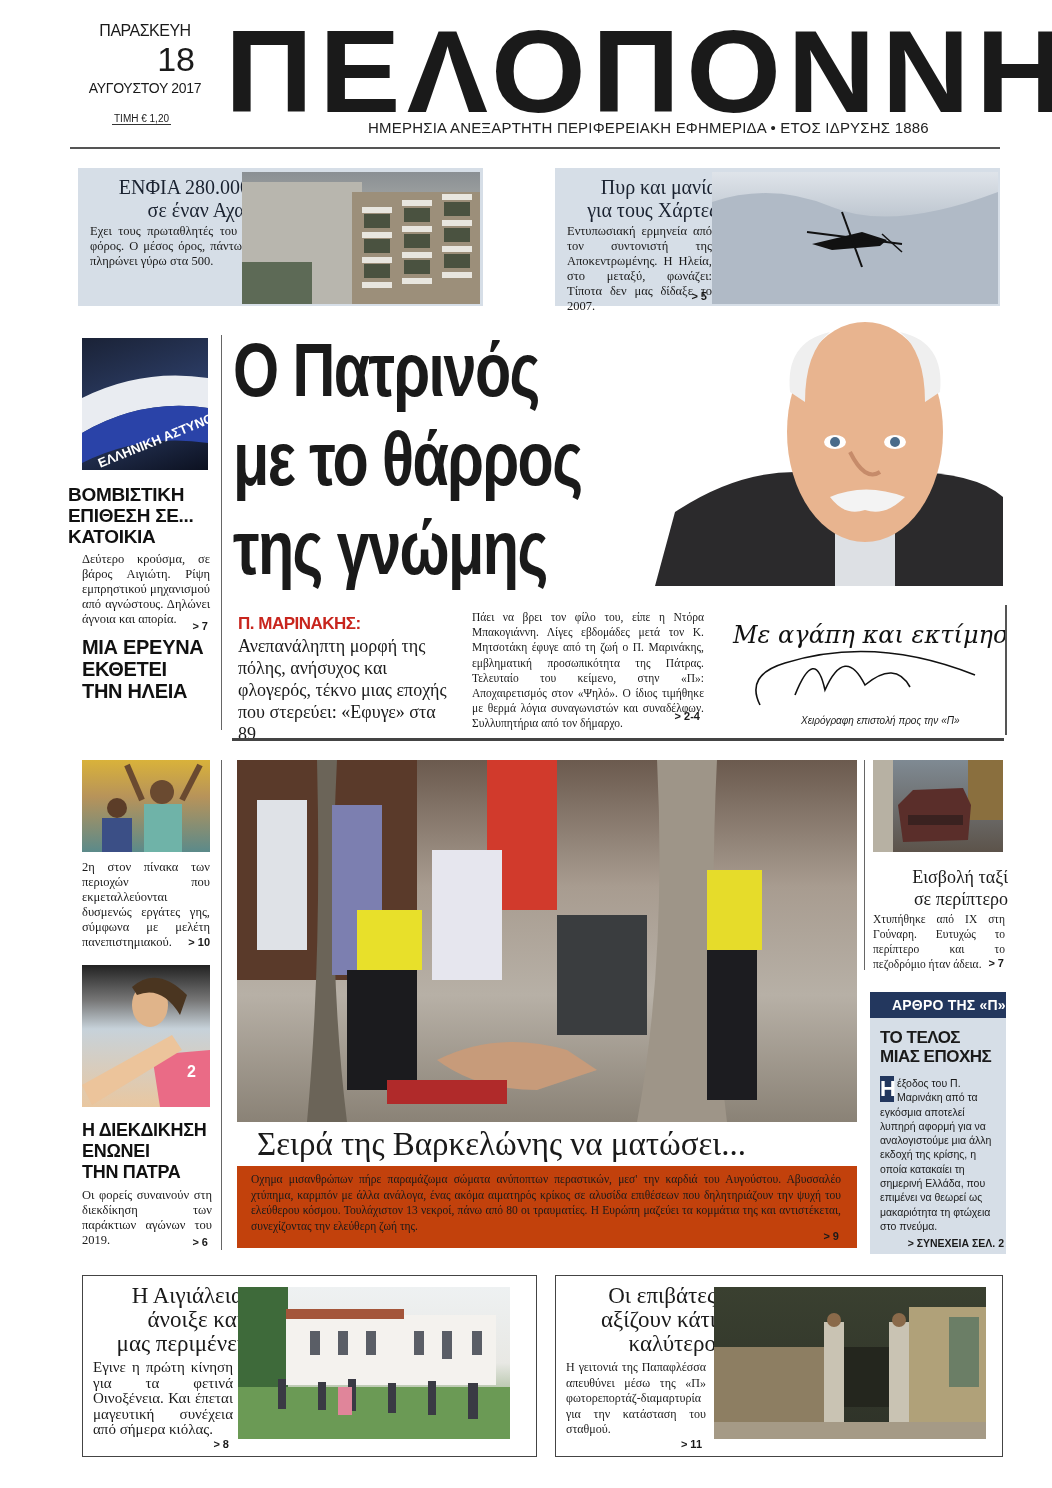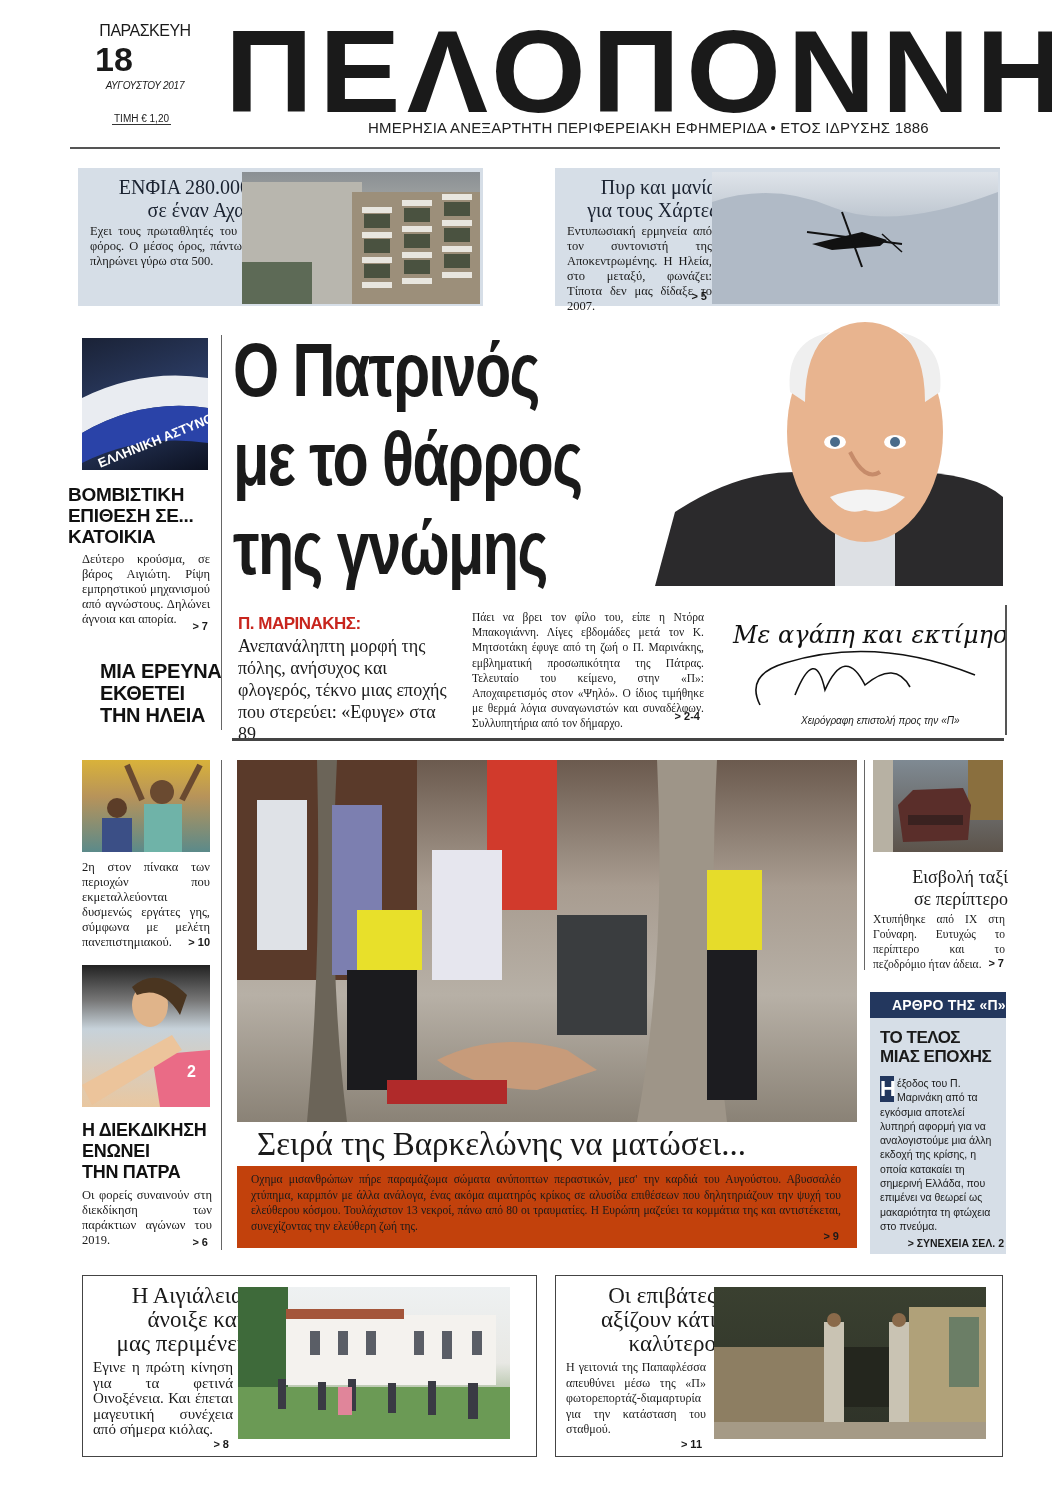--- a/index.html
+++ b/index.html
@@ -4,22 +4,22 @@
 <style>
   * { box-sizing: border-box; margin: 0; padding: 0; }
   html, body { width: 1052px; height: 1488px; background: #ffffff; overflow: hidden; }
   body { position: relative; font-family: "Liberation Serif", serif; color: #1a1a1a; }
   .abs { position: absolute; }
   .sans { font-family: "Liberation Sans", sans-serif; }
   .serif { font-family: "Liberation Serif", serif; text-align: right; }
 
   
   #date-day { left: 95px; top: 22px; width: 100px; text-align: center; font-size: 16px; letter-spacing: -0.5px; }
-  #date-num { left: 95px; top: 40px; width: 100px; text-align: left; font-size: 34px; font-weight: 700; line-height: 38px; }
-  #date-month { left: 80px; top: 80px; width: 130px; text-align: center; font-size: 10px; letter-spacing: -0.3px; font-style: italic; }
+  #date-num { left: 95px; top: 40px; width: 100px; text-align: right; font-size: 34px; font-weight: 400; line-height: 38px; }
+  #date-month { left: 80px; top: 80px; width: 130px; text-align: center; font-size: 14px; letter-spacing: -0.3px; }
   #price { left: 112px; top: 113px; font-size: 10px; border-bottom: 1px solid #333; padding: 0 2px; }
   #logo { left: 225px; top: 25px; width: 770px; height: 95px; font-size: 116px; font-weight: 700; line-height: 95px; letter-spacing: 6px; white-space: nowrap; transform: scaleX(1.05); transform-origin: left center; }
   #tagline { left: 368px; top: 119px; font-size: 15px; letter-spacing: 0.2px; color: #222; }
   #rule-top { left: 70px; top: 147px; width: 930px; height: 2px; background: #555; }
 
   
   .teaser-box { background: #d6dee7; }
   .teaser-title { font-size: 20px; line-height: 23px; color: #1a2230; }
   .teaser-text { font-size: 12.5px; line-height: 15px; text-align: justify; }
   .ref { font-family: "Liberation Sans", sans-serif; font-weight: 700; font-size: 11px; text-align: right; }
@@ -114,21 +114,21 @@
   </svg>
 </div>
 <div class="abs left-head" style="left:68px;top:484px;width:130px;">
   <div>ΒΟΜΒΙΣΤΙΚΗ</div>
   <div>ΕΠΙΘΕΣΗ ΣΕ...</div>
   <div>ΚΑΤΟΙΚΙΑ</div>
 </div>
 <div class="abs left-text" style="left:82px;top:552px;width:128px;">Δεύτερο κρούσμα, σε βάρος Αιγιώτη. Ρίψη εμπρηστικού μηχανισμού από αγνώστους. Δηλώνει άγνοια και απορία.</div>
 <div class="abs ref" style="left:150px;top:620px;width:58px;">&gt; 7</div>
 
-<div class="abs left-head" style="left:82px;top:660px;width:130px;font-size:20px;line-height:22px;margin-left:18px;">
+<div class="abs left-head" style="left:82px;top:636px;width:130px;font-size:20px;line-height:22px;">
   <div>ΜΙΑ ΕΡΕΥΝΑ</div>
   <div>ΕΚΘΕΤΕΙ</div>
   <div>ΤΗΝ ΗΛΕΙΑ</div>
 </div>
 <div class="abs photo" style="left:82px;top:760px;width:128px;height:92px;background:linear-gradient(180deg,#d9b23a 0%,#b7935a 40%,#5b8a8a 100%);">
   <svg width="128" height="92" viewBox="0 0 128 92">
     <circle cx="80" cy="32" r="12" fill="#6a4a30"></circle>
     <rect x="62" y="44" width="38" height="48" fill="#6fb3a8"></rect>
     <circle cx="35" cy="48" r="10" fill="#5c3d28"></circle>
     <rect x="20" y="58" width="30" height="34" fill="#3b4f86"></rect>

